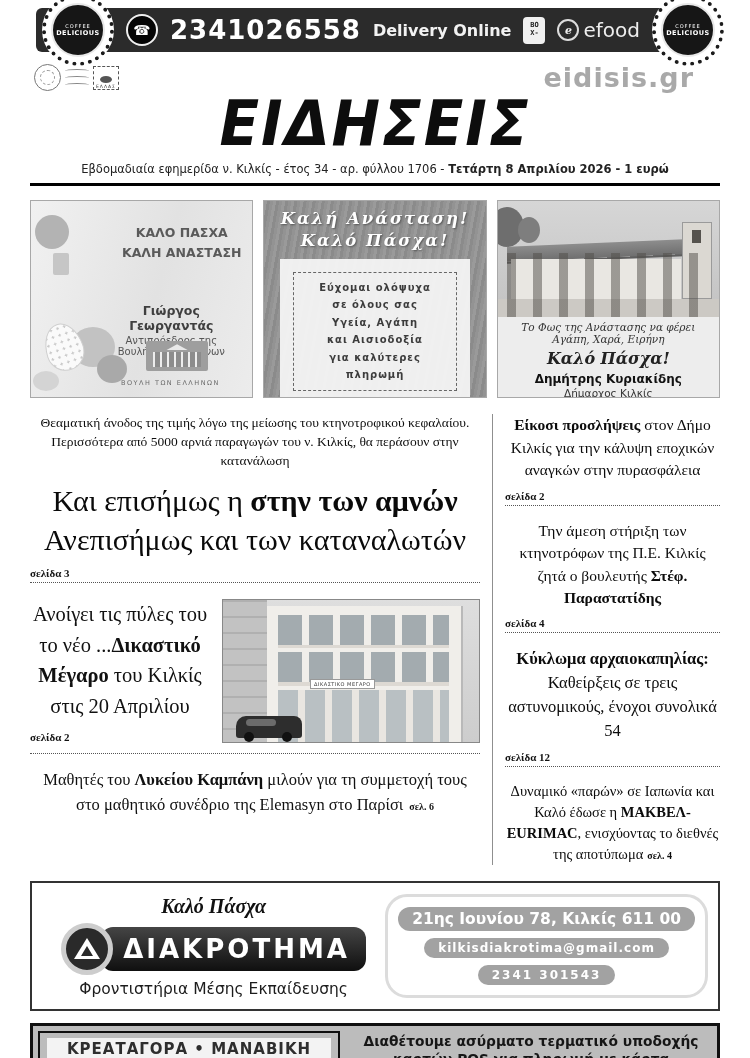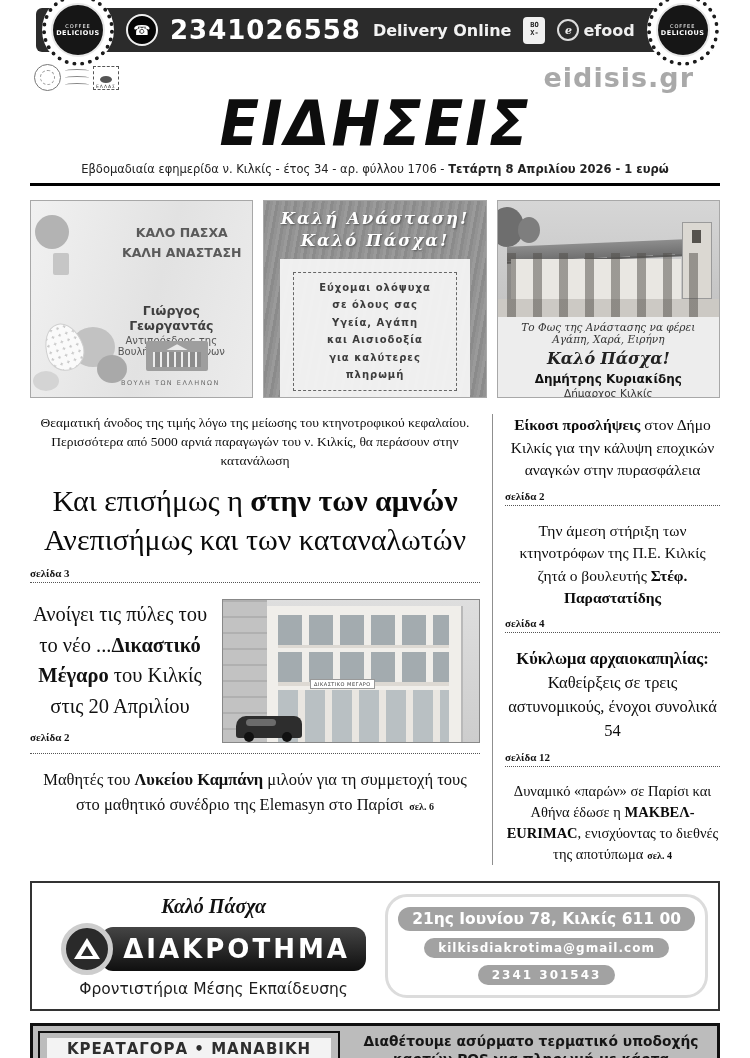--- a/index.html
+++ b/index.html
@@ -18,21 +18,21 @@
   .wa{width:28px;height:28px;border-radius:50%;background:#050505;border:2px solid #efefef;
       color:#fff;display:flex;align-items:center;justify-content:center;font-size:14px;flex:0 0 auto;}
   .tb-phone{color:#fff;font-weight:bold;font-size:26px;letter-spacing:1px;white-space:nowrap;}
   .tb-del{color:#f2f2f2;font-weight:bold;font-size:16px;white-space:nowrap;}
   .boxicon{width:22px;height:27px;background:#f0f0f0;border-radius:4px;color:#222;
       display:flex;flex-direction:column;align-items:center;justify-content:center;
       font:bold 7px "DejaVu Sans Mono",monospace;line-height:1.1;flex:0 0 auto;}
   .efood{display:flex;align-items:center;gap:4px;color:#eee;}
   .efood .ec{width:18px;height:18px;border:2px solid #ddd;border-radius:50%;display:flex;
       align-items:center;justify-content:center;font:italic bold 11px "DejaVu Serif",serif;}
-  .efood .et{font-weight:bold;font-size:16px;}
+  .efood .et{font-weight:normal;font-size:20px;}
 
   
   .masthead{margin:12px 30px 0;display:flex;gap:10px;}
   .kids-ad{width:130px;height:104px;border:1px solid #999;background:linear-gradient(135deg,#f4f4f4,#d9d9d9);
       position:relative;overflow:hidden;flex:0 0 auto;}
   .kids-ad .runner{position:absolute;top:6px;left:8px;}
   .k1{position:absolute;top:8px;left:38px;font:italic bold 13px "DejaVu Sans";color:#bdbdbd;
       text-shadow:1px 1px 0 #fff,-1px -1px 0 #8f8f8f;}
   .k2{position:absolute;top:22px;left:12px;font:italic bold 26px "DejaVu Sans";color:#c7c7c7;
       letter-spacing:1px;text-shadow:1px 1px 0 #fff,2px 2px 2px #8a8a8a;}
@@ -351,21 +351,21 @@
         <span>Την άμεση στήριξη των κτηνοτρόφων της Π.Ε. Κιλκίς ζητά ο βουλευτής </span><b>Στέφ. Παραστατίδης</b>
       </div>
       <div class="rc-page">σελίδα 4</div>
 
       <div class="rc-item rc-h3 serif">
         <b>Κύκλωμα αρχαιοκαπηλίας:</b><span> Καθείρξεις σε τρεις αστυνομικούς, ένοχοι συνολικά 54</span>
       </div>
       <div class="rc-page">σελίδα 12</div>
 
       <div class="rc-item serif" style="font-size:14.5px;">
-        <span>Δυναμικό «παρών» σε Παρίσι και Αθήνα έδωσε η </span><b>ΜΑΚΒΕΛ-EURIMAC</b><span>, ενισχύοντας το διεθνές της αποτύπωμα</span><span class="rc-inpg">σελ. 4</span>
+        <span>Δυναμικό «παρών» σε Ιαπωνία και Καλό έδωσε η </span><b>ΜΑΚΒΕΛ-EURIMAC</b><span>, ενισχύοντας το διεθνές της αποτύπωμα</span><span class="rc-inpg">σελ. 4</span>
       </div>
     </div>
   </div>
 
   <div class="diak">
     <div class="dk-left">
       <div class="dk-greet">Καλό Πάσχα</div>
       <div class="dk-logorow">
         <div class="dk-circ">
             <div class="dk-tri"></div>

